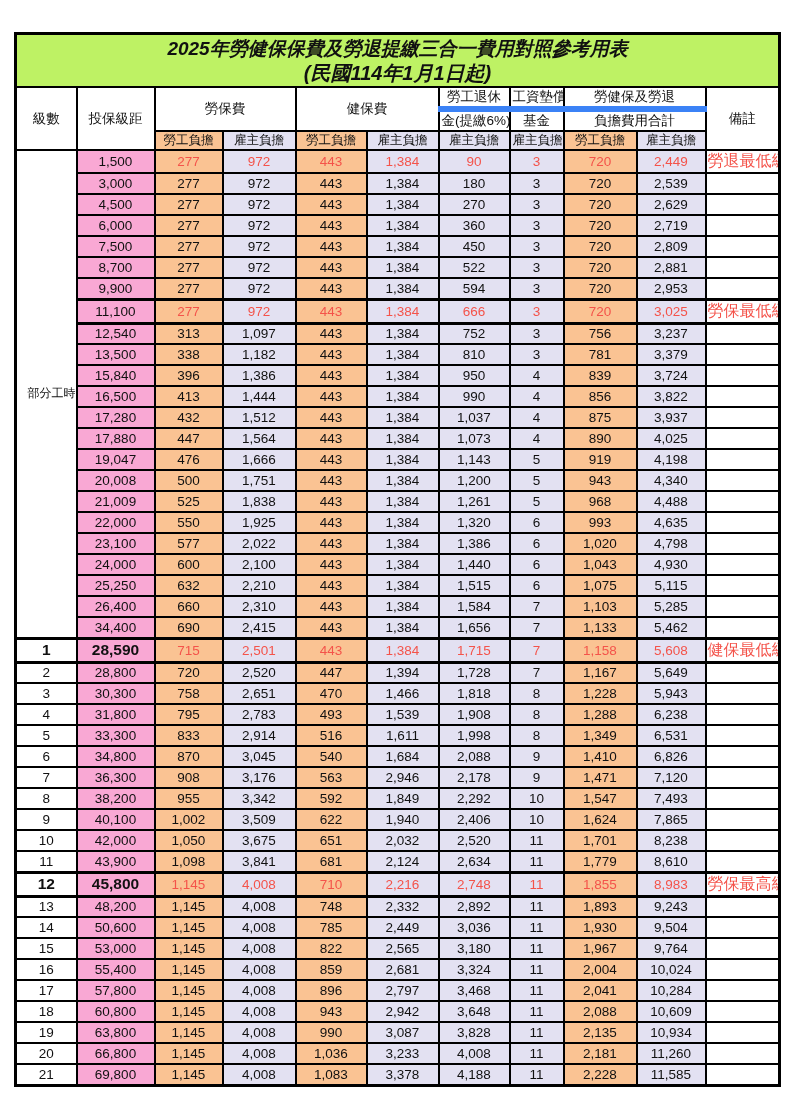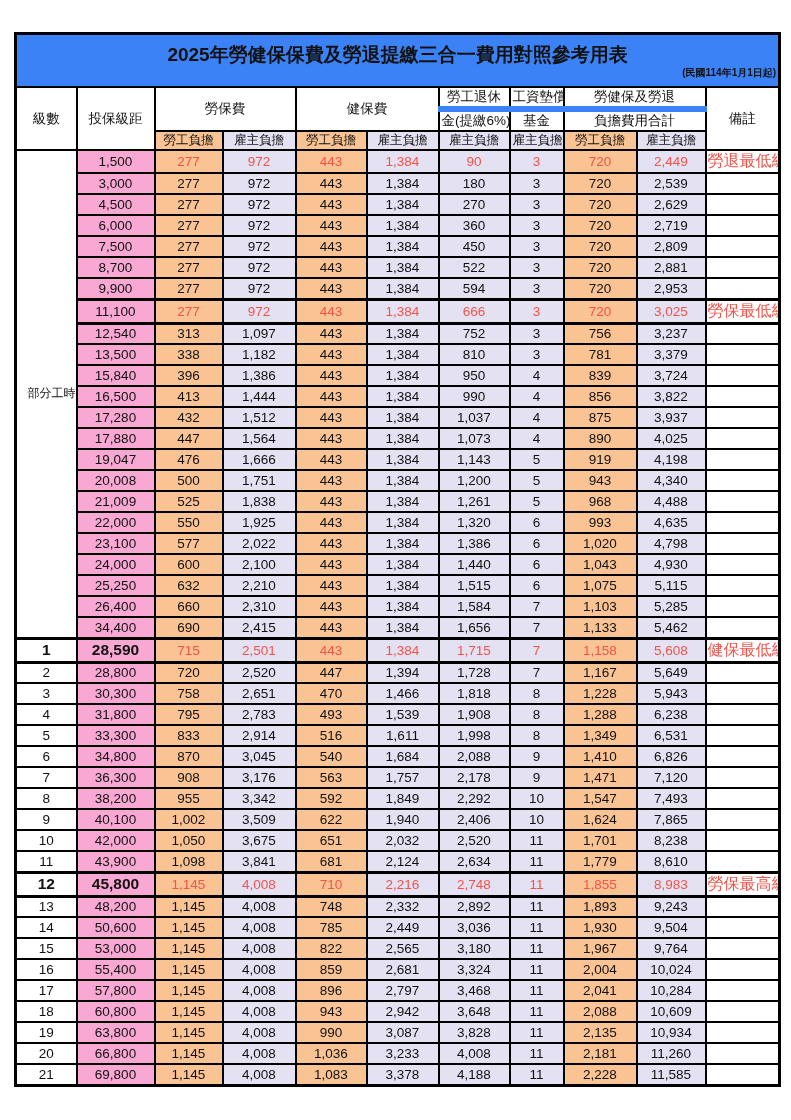--- a/index.html
+++ b/index.html
@@ -18,23 +18,23 @@
   th, td {
     border: 2px solid #000;
     padding: 0 2px;
     text-align: center;
     vertical-align: middle;
     white-space: nowrap;
     overflow: hidden;
     font-weight: normal;
   }
   
-  .title-cell { height: 51px; border-bottom: 2px solid #000; background: #3b82f6; }
+  .title-cell { height: 51px; border-bottom: 2px solid #000; background: #bef264; font-style: italic; }
   .title-line { font-size: 19px; font-weight: bold; line-height: 1.35; }
-  .subtitle-line { font-size: 10px; font-weight: bold; line-height: 1.2; text-align: right; }
+  .subtitle-line { font-size: 20px; font-weight: bold; line-height: 1.2; }
   
   thead th { font-size: 13.5px; }
   .hrow1 th, .hrow2 th { height: 18px; }
   .hrow3 th { height: 17px; font-size: 12.5px; margin-left: 41px; }
   .thin-b { border-bottom: 1px solid #000; }
   .thin-t { border-top: 6px solid #3b82f6; }
   
   .emp { background: #FAC393; }
   .er  { background: #E3E1F2; }
   
@@ -454,21 +454,21 @@
           <td class="num emp">1,410</td>
           <td class="num er">6,826</td>
           <td class="remark"></td>
         </tr>
         <tr>
           <td class="level">7</td>
           <td class="bracket">36,300</td>
           <td class="num emp">908</td>
           <td class="num er">3,176</td>
           <td class="num emp">563</td>
-          <td class="num er">1,757</td>
+          <td class="num er">2,946</td>
           <td class="num er">2,178</td>
           <td class="num er">9</td>
           <td class="num emp">1,471</td>
           <td class="num er">7,120</td>
           <td class="remark"></td>
         </tr>
         <tr>
           <td class="level">8</td>
           <td class="bracket">38,200</td>
           <td class="num emp">955</td>

